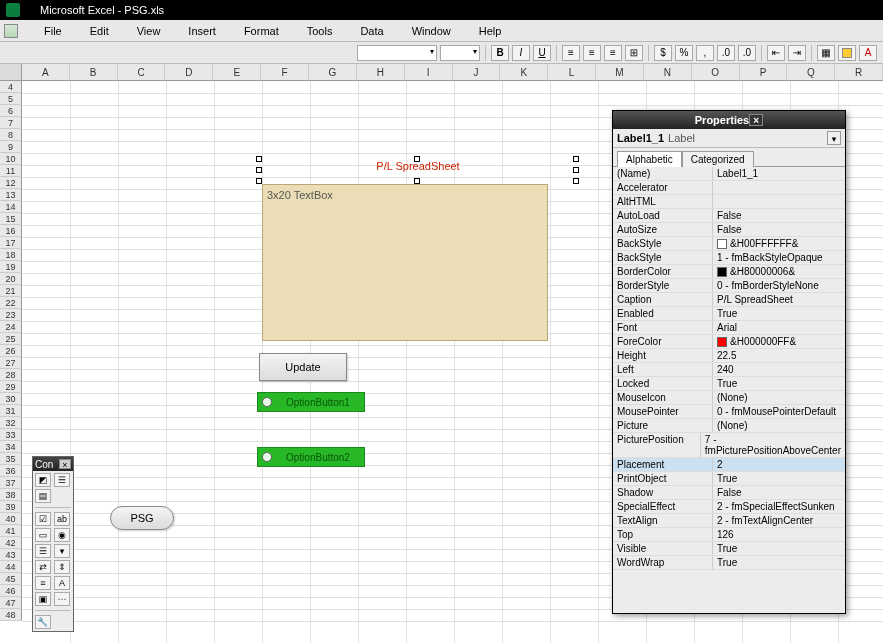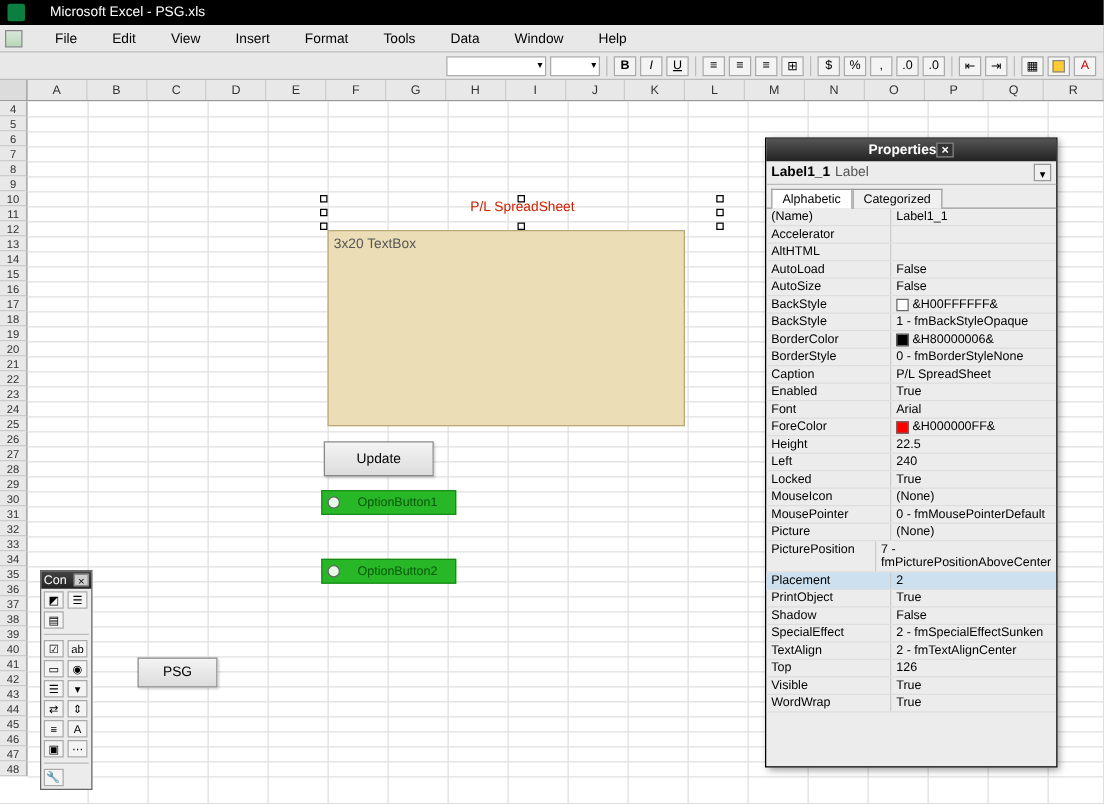--- a/index.html
+++ b/index.html
@@ -32,21 +32,21 @@
 
 .form-label { position: absolute; left: 260px; top: 160px; width: 316px; height: 22px; text-align: center; font-size: 11px; color: #cc2200; background: transparent; }
 .sel-handle { position: absolute; width: 6px; height: 6px; background: #fff; border: 1px solid #000; }
 .form-textbox { position: absolute; left: 262px; top: 184px; width: 286px; height: 157px; background: #ebddb6; border: 1px solid #b8a878; font-size: 11px; padding: 4px; color: #555; }
 .form-button { position: absolute; border: 1px solid #888; background: linear-gradient(#f4f4f4,#dcdcdc); font-size: 11px; text-align: center; display: flex; align-items: center; justify-content: center; box-shadow: 1px 1px 2px rgba(0,0,0,0.2); }
 .btn-update { left: 259px; top: 353px; width: 88px; height: 28px; }
 .form-option { position: absolute; background: #27b727; border: 1px solid #1a8a1a; height: 20px; font-size: 10px; color: #085808; display: flex; align-items: center; padding-left: 4px; gap: 14px; }
 .form-option .radio { width: 10px; height: 10px; border-radius: 50%; border: 1px solid #666; background: #e8f8e8; }
 .opt1 { left: 257px; top: 392px; width: 108px; }
 .opt2 { left: 257px; top: 419px; width: 108px; margin-top: 28px; }
-.btn-psg { left: 110px; top: 526px; width: 64px; height: 24px; }
+.btn-psg { left: 110px; top: 506px; width: 64px; height: 24px; border-radius: 12px; }
 
 .toolbox { position: absolute; left: 32px; top: 456px; width: 42px; background: #ececec; border: 1px solid #666; }
 .toolbox-title { background: linear-gradient(#444,#222); color: #fff; font-size: 10px; height: 14px; display: flex; align-items: center; padding: 0 2px; justify-content: space-between; }
 .toolbox-title .close { background: #d0d0d0; color: #000; width: 12px; height: 10px; font-size: 9px; text-align: center; line-height: 10px; border: 1px solid #888; }
 .toolbox-body { display: grid; grid-template-columns: 1fr 1fr; gap: 2px; padding: 2px; }
 .toolbox-body .tool { width: 16px; height: 14px; border: 1px solid #aaa; background: #f4f4f4; font-size: 9px; display: flex; align-items: center; justify-content: center; }
 .toolbox-hr { border-top: 1px solid #bbb; margin: 2px 0; grid-column: 1/3; }
 
 .properties { position: absolute; left: 612px; top: 110px; width: 234px; height: 504px; background: #ececec; border: 1px solid #000; box-shadow: 2px 2px 6px rgba(0,0,0,0.4); }
 .prop-title { background: linear-gradient(#555,#222); color: #fff; font-size: 11px; height: 18px; display: flex; align-items: center; justify-content: center; padding: 0 4px; font-weight: bold; }

